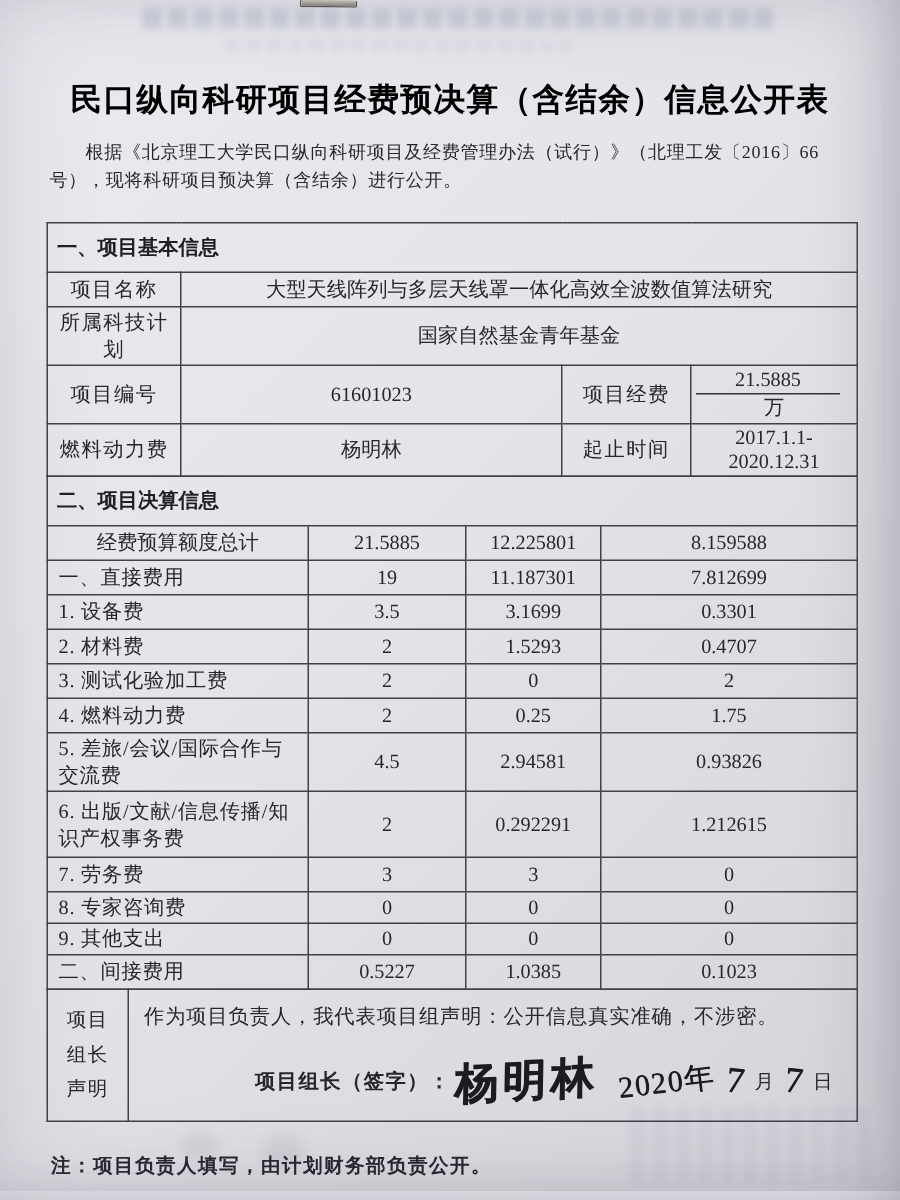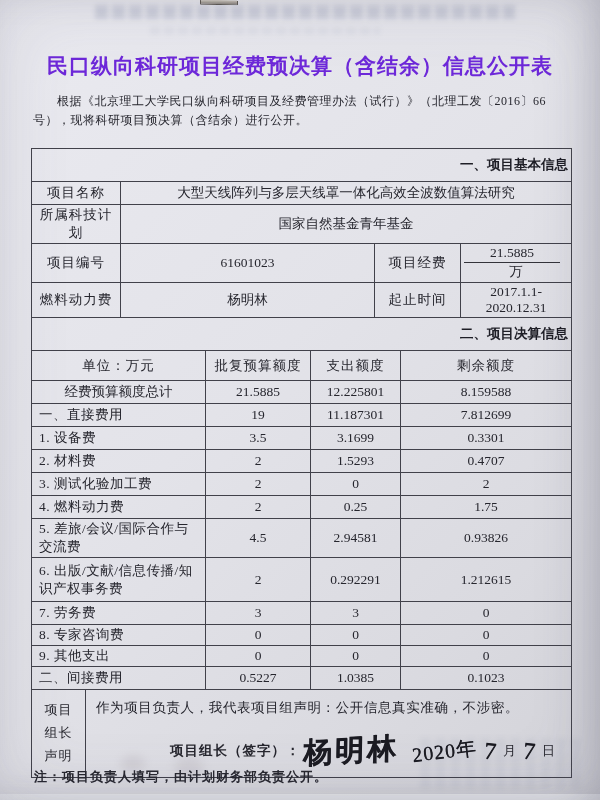--- a/index.html
+++ b/index.html
@@ -33,36 +33,36 @@
     filter: blur(4px); }
   .ghost-bottom-right { left: 420px; top: 738px; width: 160px; height: 52px; opacity: .13;
     background: repeating-linear-gradient(90deg, rgba(110,120,150,.6) 0 11px, transparent 11px 15px),
                 repeating-linear-gradient(0deg, transparent 0 14px, rgba(230,230,240,.9) 14px 22px); }
 
   .sheet { position: absolute; inset: 0; z-index: 2; }
 
   .doc-title {
     position: absolute; left: 0; top: 52px; width: 600px; text-align: center;
     font-family: "Liberation Sans", "DejaVu Sans", sans-serif;
-    font-weight: bold; font-size: 21px; letter-spacing: 1px; color: #6d28d9;
+    font-weight: bold; font-size: 21px; letter-spacing: 1px; color: #000000;
   }
   .intro {
     position: absolute; left: 33px; top: 92px; width: 540px;
     font-size: 12px; line-height: 1.6; text-indent: 2em; letter-spacing: .5px;
     color: #26262e;
   }
 
   .form-wrap { position: absolute; left: 31px; top: 148px; width: 540px; }
   table { border-collapse: collapse; width: 540px; table-layout: fixed; }
   table + table { margin-top: -1px; }
   td { border: 1px solid #41414a; font-size: 13.5px; text-align: center;
        vertical-align: middle; padding: 1px 3px; color: #26262e; overflow: hidden; }
   td.sec-hdr {
     font-family: "Liberation Sans", "DejaVu Sans", sans-serif;
-    font-weight: bold; text-align: right; font-size: 13.5px; height: 33px;
+    font-weight: bold; text-align: left; font-size: 13.5px; height: 33px;
     padding-left: 6px; color: #1e1e26;
   }
   td.lbl { letter-spacing: 1px; }
   td.left { text-align: left; padding-left: 7px; letter-spacing: .5px; }
   .h22 { height: 23px; } .h24 { height: 24px; } .h30 { height: 30px; }
   .h36 { height: 36px; } .h44 { height: 44px; } .h19 { height: 19px; }
   .uline { display: inline-block; min-width: 96px; text-align: center;
     border-bottom: 1px solid #33333a; padding: 0 6px 1px; margin-right: 8px; }
 
   
@@ -136,26 +136,20 @@
       <colgroup>
           <col style="width:174px">
           <col style="width:105px">
           <col style="width:90px">
           <col style="width:171px">
         </colgroup>
       <tbody>
           <tr>
             <td class="sec-hdr" colspan="4">二、项目决算信息</td>
           </tr>
-      <tr class="h30">
-        <td class="lbl">单位：万元</td>
-        <td class="lbl">批复预算额度</td>
-        <td class="lbl">支出额度</td>
-        <td class="lbl">剩余额度</td>
-      </tr>
       <tr class="h22">
         <td>经费预算额度总计</td>
         <td>21.5885</td>
         <td>12.225801</td>
         <td>8.159588</td>
       </tr>
       <tr class="h22">
         <td class="left">一、直接费用</td>
         <td>19</td>
         <td>11.187301</td>

